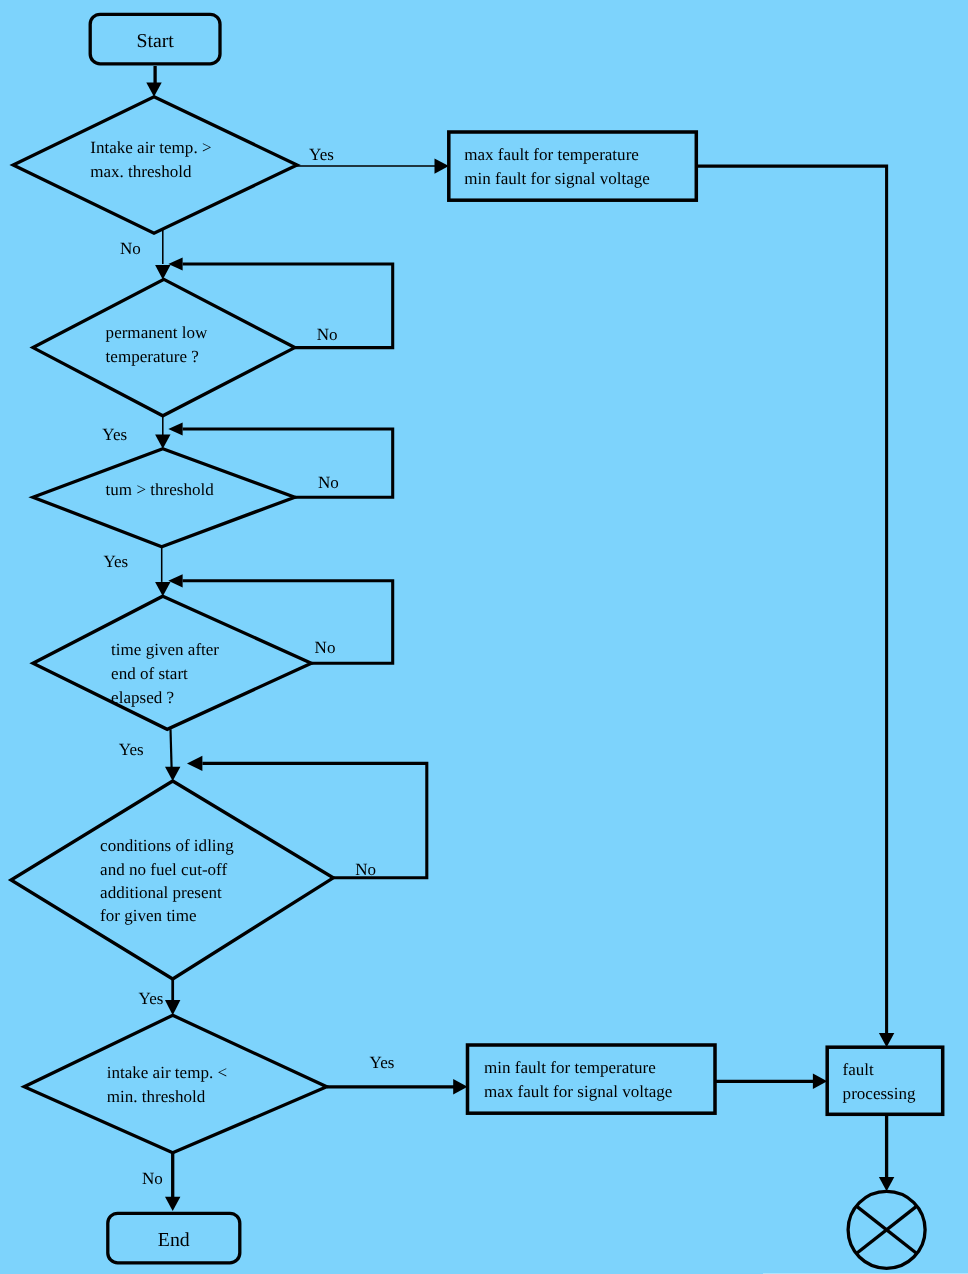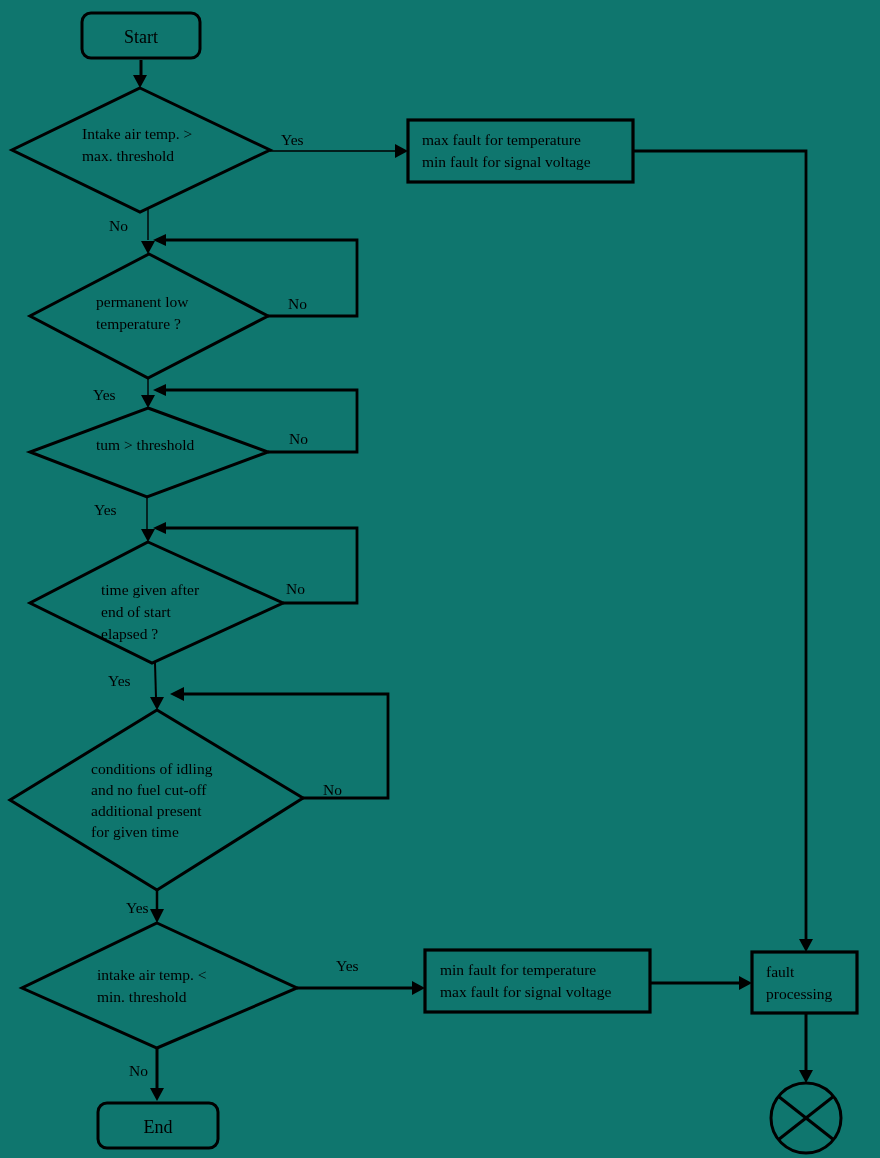--- a/index.html
+++ b/index.html
@@ -1,20 +1,20 @@
 <!DOCTYPE html>
 <html><head>
 <meta charset="utf-8">
 <style>
   html, body { margin: 0; padding: 0; background: #ffffff; }
   .canvas {
     position: relative;
     width: 880px;
     height: 1158px;
-    background: #0f766e;
+    background: #7dd3fc;
     overflow: hidden;
   }
   svg { display: block; }
   svg text {
     font-family: "Liberation Serif", "DejaVu Serif", serif;
     fill: #000000;
   }
   .node-text  { font-size: 15.5px; }
   .edge-label { font-size: 15.5px; }
   .terminal-text { font-size: 18px; }

